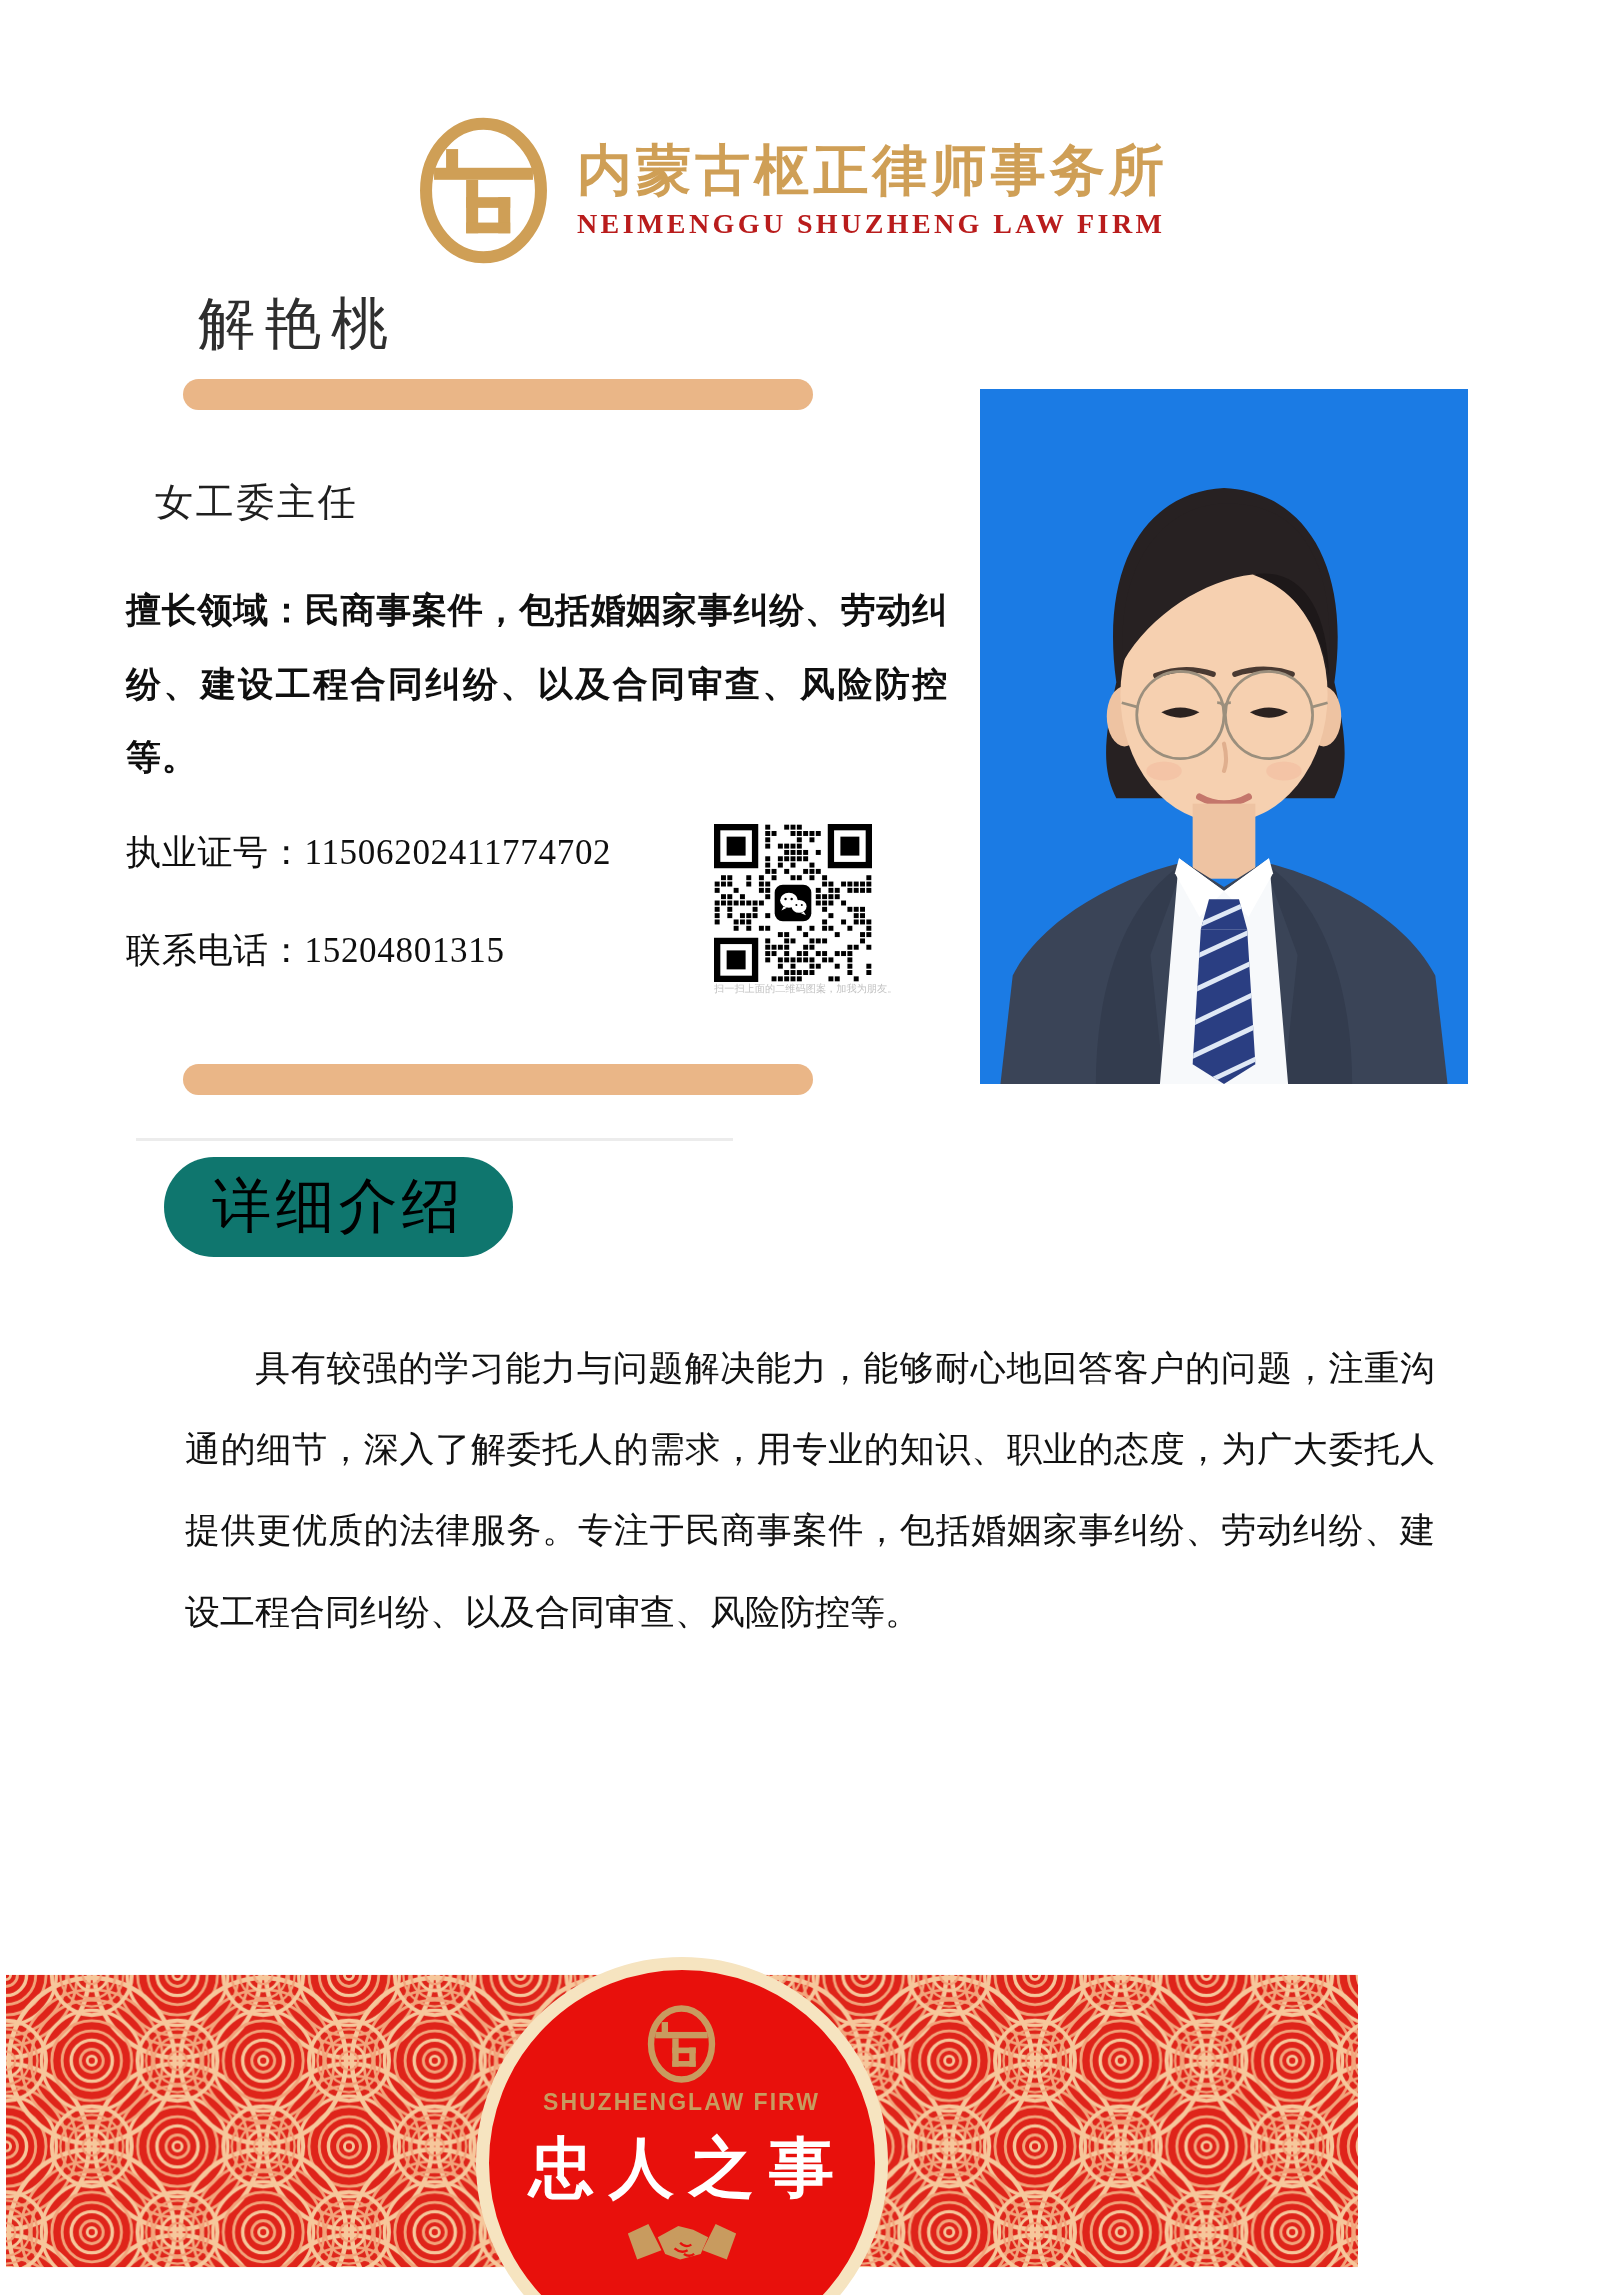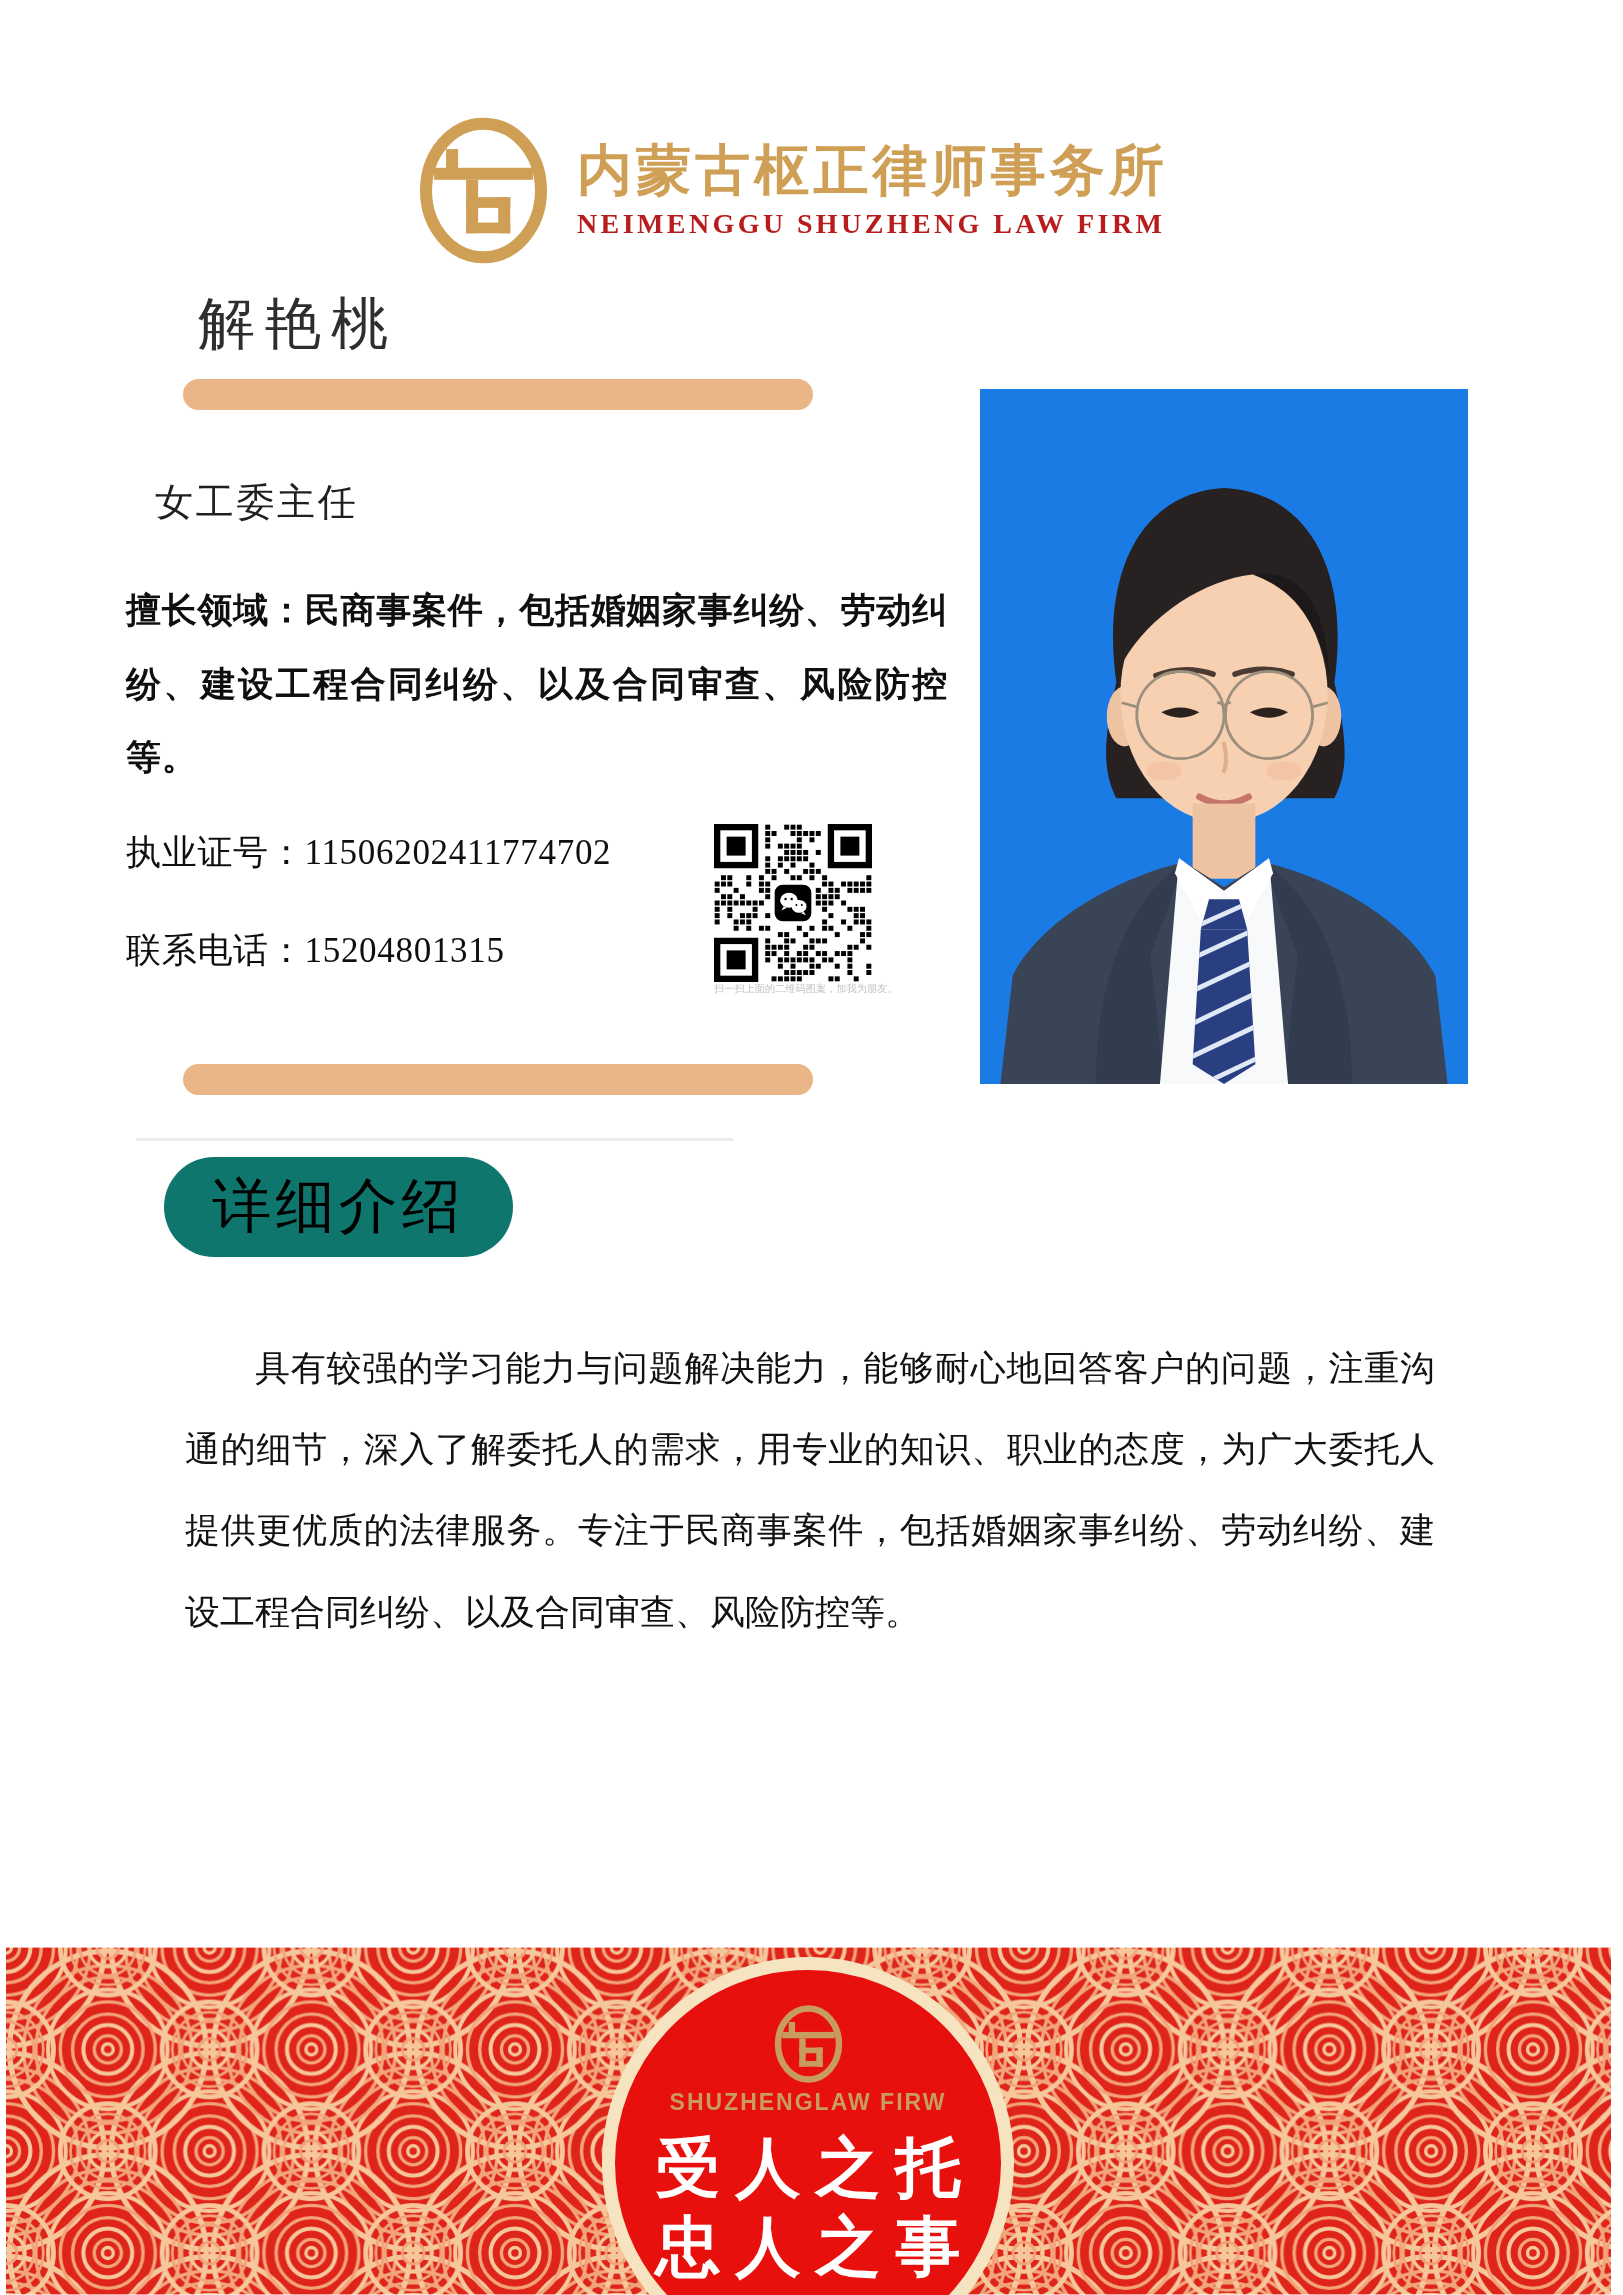--- a/index.html
+++ b/index.html
@@ -33,21 +33,21 @@
   
   .photo{left:980px;top:389px;width:488px;height:695px;}
   
   .divider{left:136px;top:1138px;width:597px;height:2.7px;background:#ececec;}
   .section-pill{left:164px;top:1157px;width:349px;height:100px;border-radius:50px;background:#0f766e;
     display:flex;align-items:center;justify-content:center;}
   .section-pill span{font-family:"Liberation Sans","DejaVu Sans",sans-serif;font-size:59px;color:#000;letter-spacing:4.1px;}
   .details-text{left:185px;top:1328px;width:1250px;font-size:35px;line-height:2.32;text-align:justify;color:#121212;}
   .details-text p{margin:0;text-indent:2em;}
   
-  .footer{left:5.5px;top:1947px;width:1605px;height:348px;overflow:visible;}
+  .footer{left:5.5px;top:1947px;width:1352px;height:348px;overflow:visible;}
   .footer svg.pattern{position:absolute;left:0;top:0;width:100%;height:100%;display:block;}
   .badge{position:absolute;left:50%;top:9.5px;transform:translateX(-50%);
     width:386px;height:386px;border-radius:50%;background:#e8100c;border:13.6px solid #f6e4c0;
     display:flex;flex-direction:column;align-items:center;box-sizing:content-box;}
   .badge-emblem{width:71px;height:78px;margin-top:35px;}
   .badge-en{font-family:"Liberation Sans","DejaVu Sans",sans-serif;font-size:23px;font-weight:bold;color:#c89b5f;letter-spacing:2px;margin-top:6.8px;white-space:nowrap;}
   .motto{font-size:65px;font-weight:bold;color:#ffffff;letter-spacing:15px;line-height:1.22;white-space:nowrap;text-indent:15px;}
   .motto-block{margin-top:12.3px;text-align:center;}
   .handshake{width:116px;height:56px;margin-top:2.7px;}
 </style>
@@ -415,21 +415,20 @@
         <rect x="22" y="24" width="9" height="16"></rect>
         <rect x="13" y="38" width="74" height="9"></rect>
         <rect x="37" y="47" width="9" height="40"></rect>
         <rect x="37" y="60" width="33" height="8"></rect>
         <rect x="61" y="60" width="9" height="27"></rect>
         <rect x="37" y="79" width="33" height="8"></rect>
       </g>
     </svg>
     <div class="badge-en">SHUZHENGLAW FIRW</div>
     <div class="motto-block">
-      <div class="motto">受人之托</div>
       <div class="motto">忠人之事</div>
     </div>
     <svg class="handshake" viewBox="0 0 120 60">
       <g fill="#c89b5f">
         <polygon points="2,24 24,14 38,42 12,52"></polygon>
         <polygon points="118,24 96,14 82,42 108,52"></polygon>
         <polygon points="34,28 56,16 72,20 88,28 80,46 58,52 42,46"></polygon>
         <polygon points="52,30 66,24 78,30 70,42 56,42"></polygon>
       </g>
       <g stroke="#e8100c" stroke-width="2.5" fill="none">

